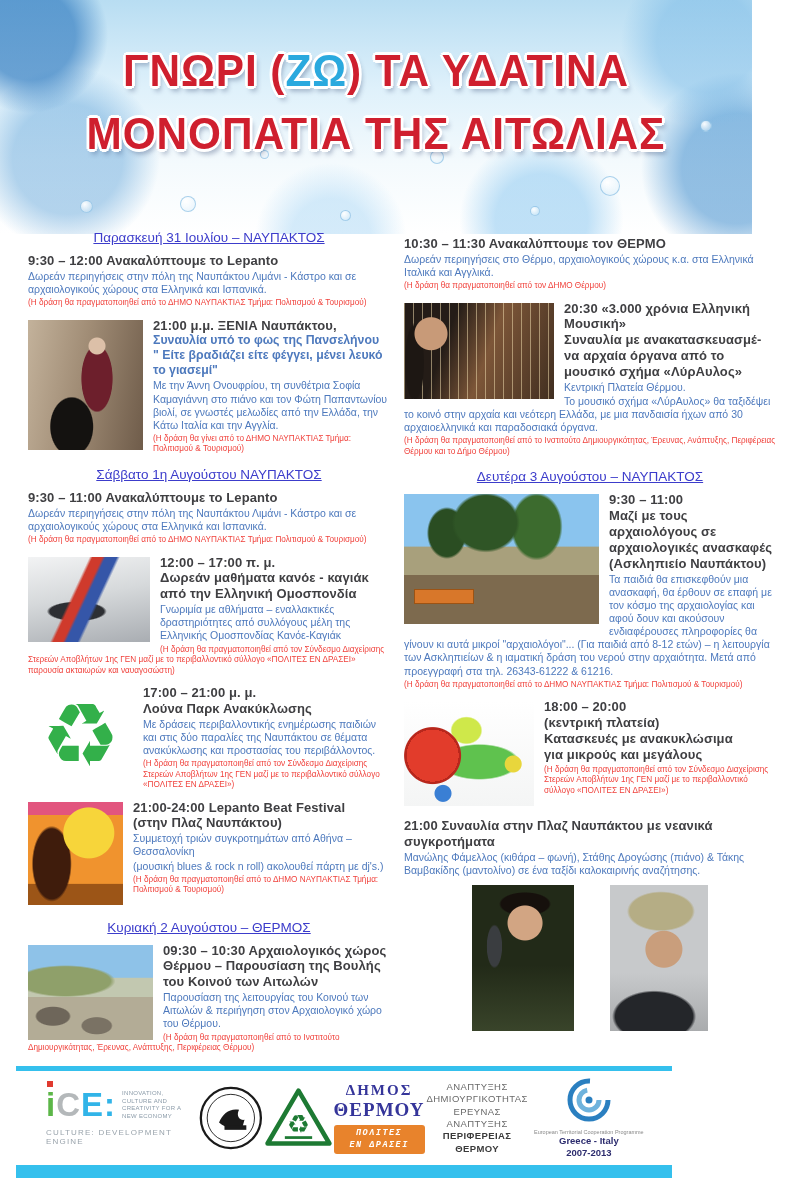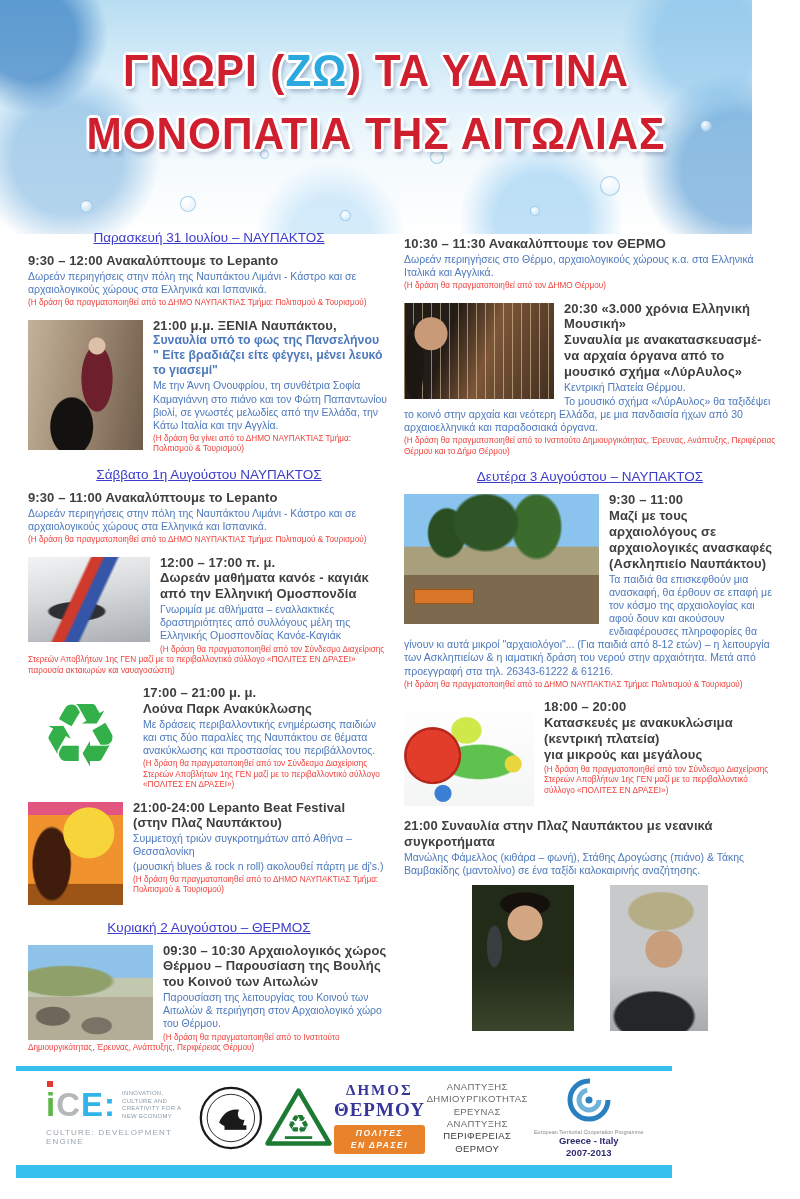--- a/index.html
+++ b/index.html
@@ -114,24 +114,24 @@
   .ice-i{position:relative;color:#5cb648;}
   .ice-i::before{content:"";position:absolute;left:1px;top:-5px;width:6px;height:6px;background:#e0392f;}
   .ice-c{color:#b4b8ba;}
   .ice-e,.ice-colon{color:#31b4e8;}
   .ice-side{margin-left:6px;width:64px;font-size:6px;line-height:1.25;color:#8a9aa8;letter-spacing:.3px;}
   .ice-tag{margin-top:8px;font-size:8px;color:#9aa4ac;letter-spacing:1.2px;}
   .dimos{text-align:center;font-family:"Liberation Serif",serif;color:#35359a;font-weight:bold;}
   .dimos-l1{font-size:15px;letter-spacing:2px;}
   .dimos-l2{font-size:19px;letter-spacing:1px;}
   .badge{margin-top:4px;background:#e8832c;border-radius:3px;padding:3px 8px;color:#fff;
-      font-family:Liberation Sans, sans-serif;font-style:italic;font-weight:bold;font-size:8.5px;
+      font-family:Liberation Mono, monospace;font-style:italic;font-weight:bold;font-size:8.5px;
       letter-spacing:1.5px;line-height:1.35;}
   .inst{text-align:center;color:#6a6a6a;font-size:9.5px;line-height:1.3;letter-spacing:.4px;}
-  .inst-bold{color:#3a3a3a;font-weight:normal;}
+  .inst-bold{color:#3a3a3a;font-weight:bold;}
   .gi{width:130px;text-align:center;}
   .gi-caption{font-size:5.5px;color:#8a8a8a;margin-top:2px;}
   .gi-line{font-size:9.5px;font-weight:bold;color:#2c2c6e;line-height:1.25;}
 </style>
 </head>
 <body>
 
 <div class="page">
 
   <div class="banner">
@@ -237,22 +237,22 @@
       </div>
       <div class="ttl">9:30 – 11:00</div>
       <div class="ttl">Μαζί με τους αρχαιολόγους σε αρχαιολογικές ανασκαφές (Ασκληπιείο Ναυπάκτου)</div>
       <div class="desc">Τα παιδιά θα επισκεφθούν μια ανασκαφή, θα έρθουν σε επαφή με τον κόσμο της αρχαιολογίας και αφού δουν και ακούσουν ενδιαφέρουσες πληροφορίες θα γίνουν κι αυτά μικροί "αρχαιολόγοι"... (Για παιδιά από 8-12 ετών) – η λειτουργία των Ασκληπιείων &amp; η ιαματική δράση του νερού στην αρχαιότητα. Μετά από προεγγραφή στα τηλ. 26343-61222 &amp; 61216.</div>
       <div class="note">(Η δράση θα πραγματοποιηθεί από το ΔΗΜΟ ΝΑΥΠΑΚΤΙΑΣ Τμήμα: Πολιτισμού &amp; Τουρισμού)</div>
     </div>
 
     <div class="event">
       <div class="photo img-toy"></div>
       <div class="ttl">18:00 – 20:00</div>
+      <div class="ttl">(κεντρική πλατεία)</div>
       <div class="ttl">Κατασκευές με ανακυκλώσιμα</div>
-      <div class="ttl">(κεντρική πλατεία)</div>
       <div class="ttl">για μικρούς και μεγάλους</div>
       <div class="note">(Η δράση θα πραγματοποιηθεί από τον Σύνδεσμο Διαχείρισης Στερεών Αποβλήτων 1ης ΓΕΝ  μαζί με το περιβαλλοντικό σύλλογο «ΠΟΛΙΤΕΣ ΕΝ ΔΡΑΣΕΙ»)</div>
     </div>
 
     <div class="event">
       <div class="ttl">21:00  Συναυλία στην Πλαζ Ναυπάκτου με νεανικά συγκροτήματα</div>
       <div class="desc">Μανώλης Φάμελλος (κιθάρα – φωνή), Στάθης Δρογώσης  (πιάνο)  &amp; Τάκης Βαμβακίδης (μαντολίνο) σε ένα ταξίδι καλοκαιρινής αναζήτησης.</div>
       <div class="concert-photos">
         <div class="img-singer1"></div>
         <div class="img-singer2"></div>

